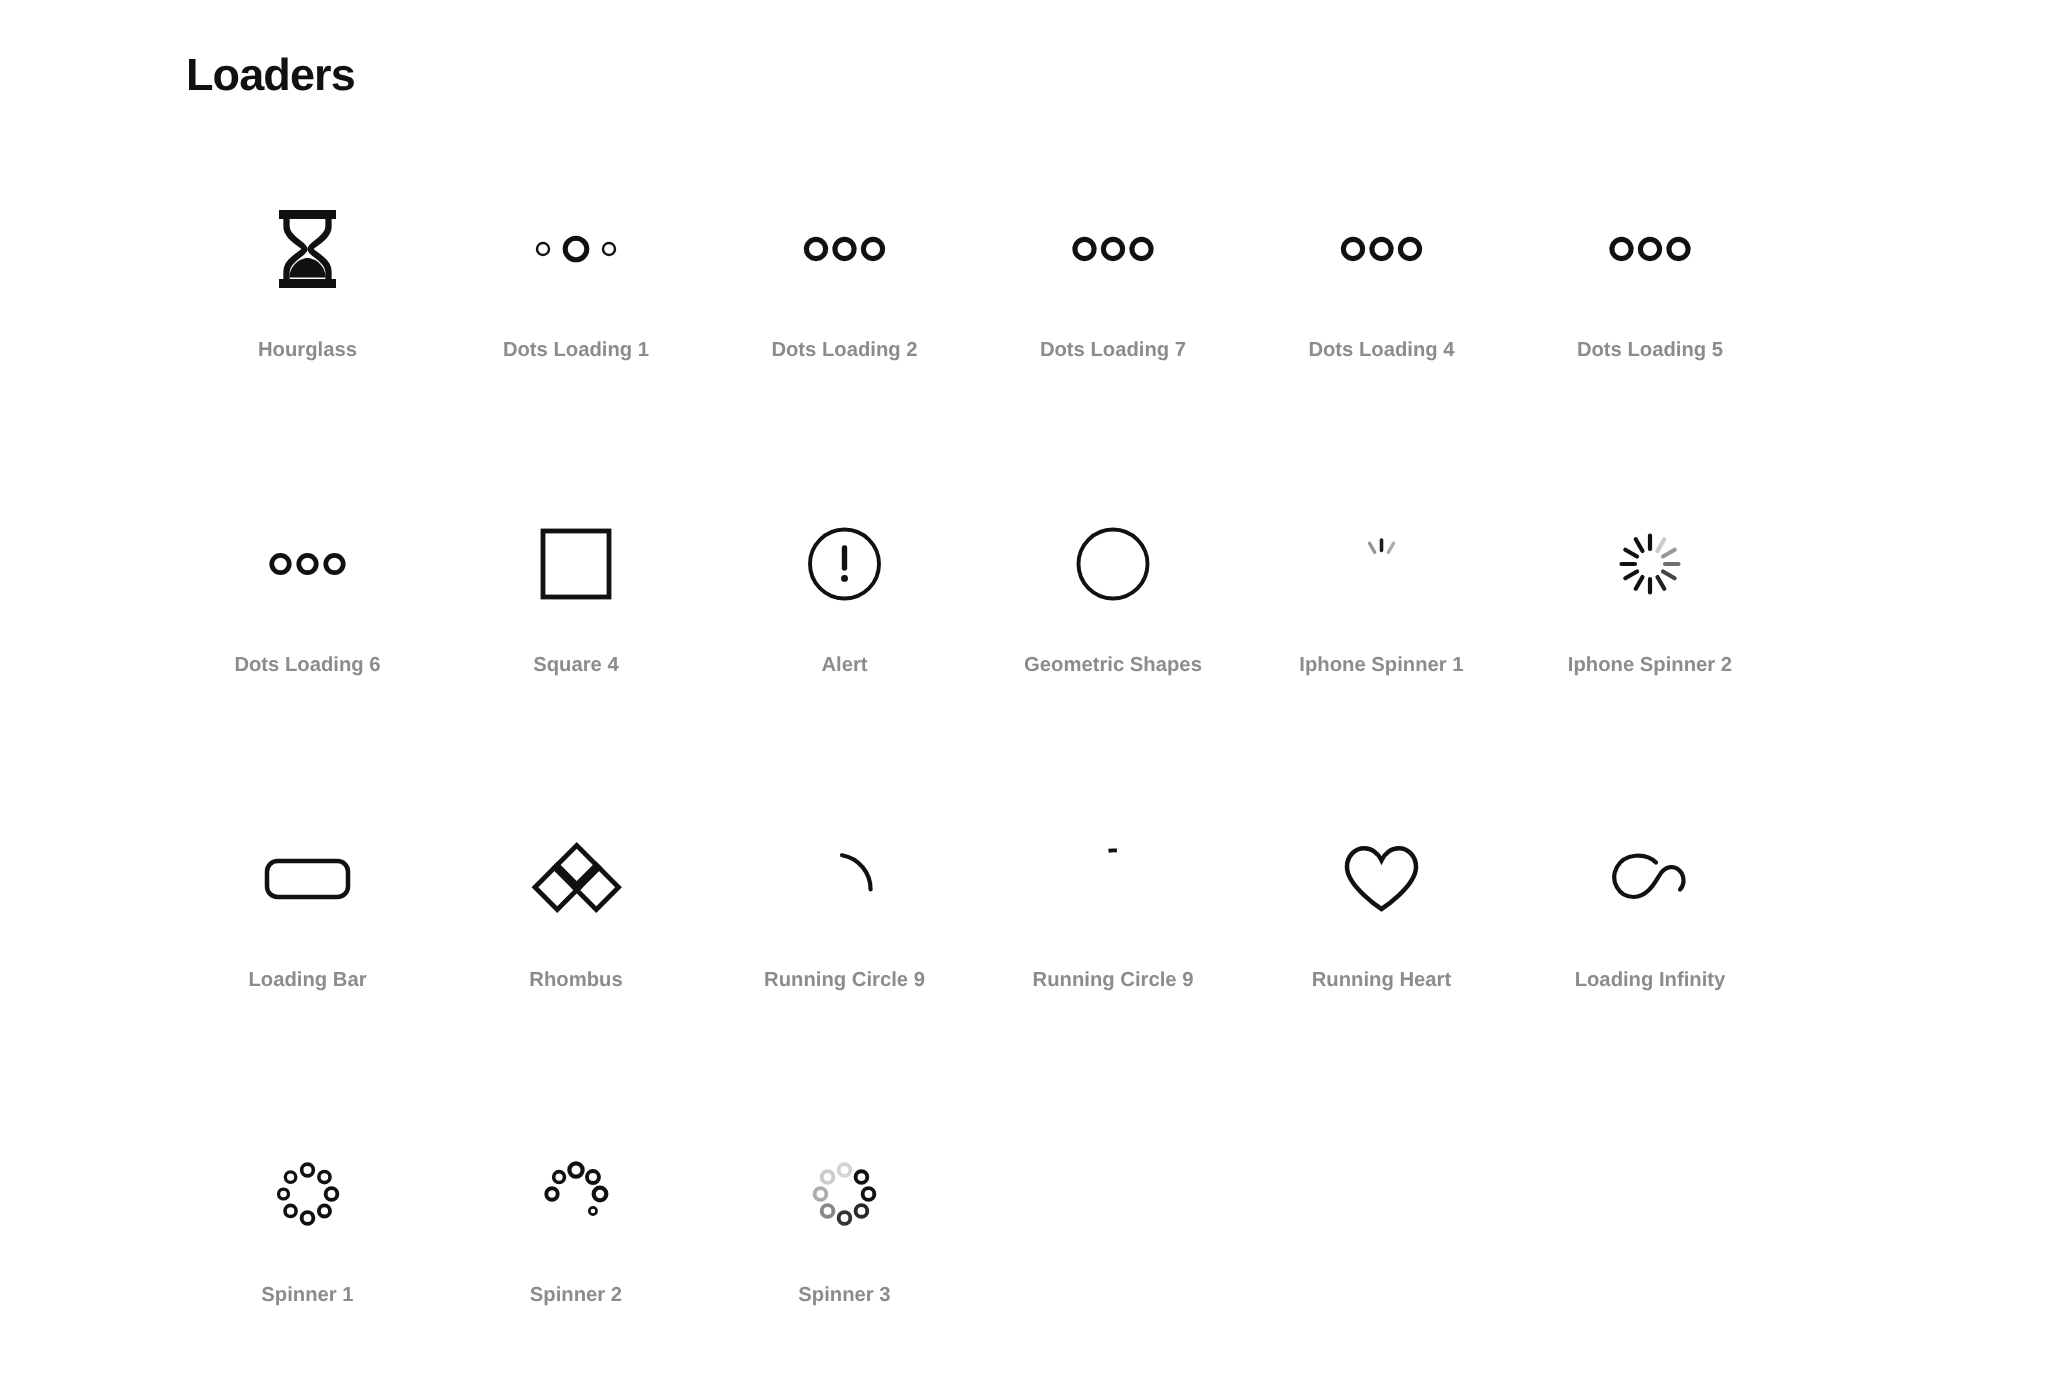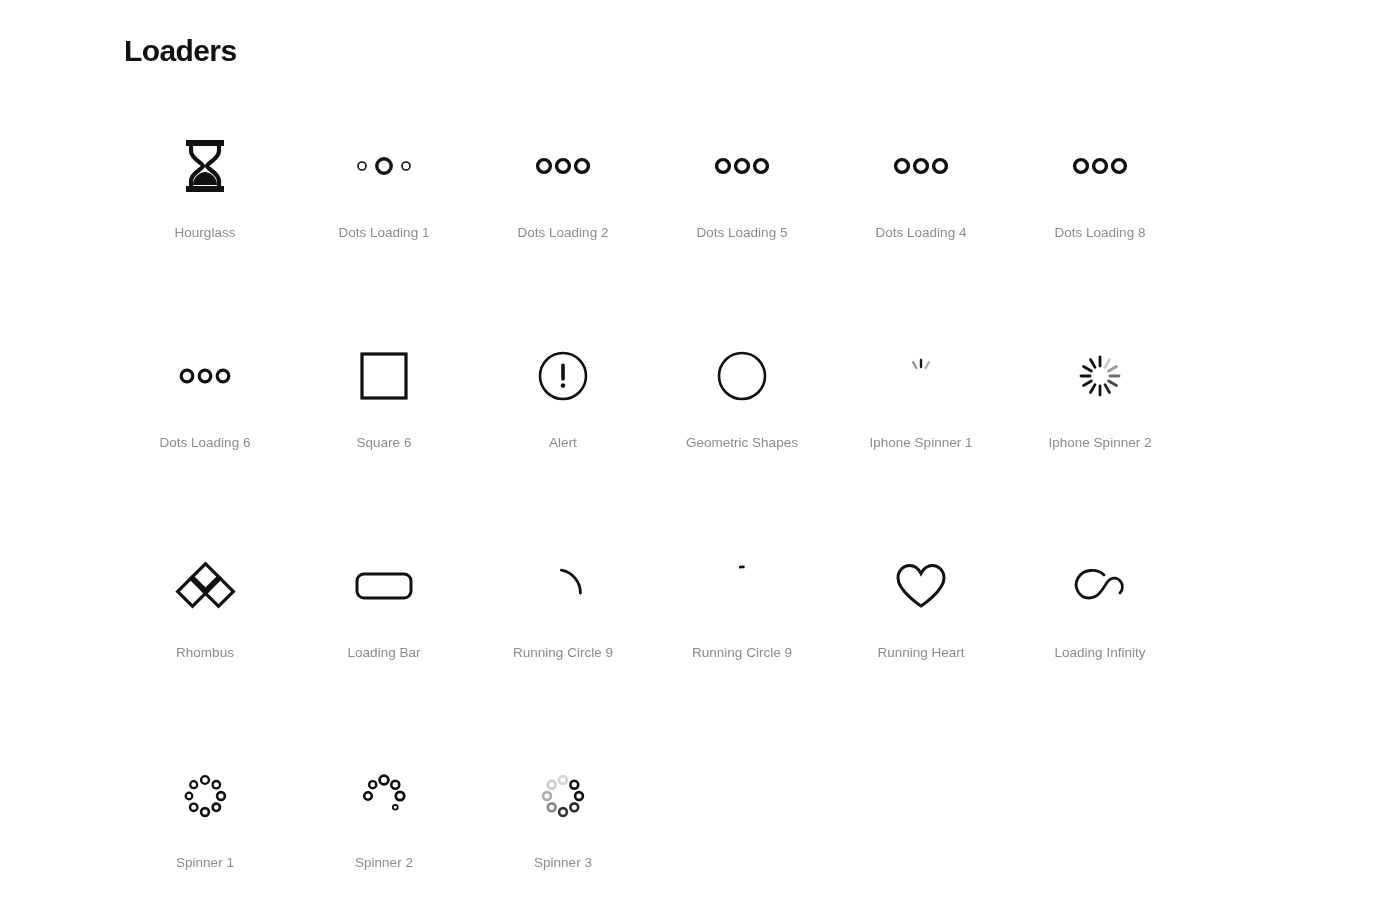--- a/index.html
+++ b/index.html
@@ -45,20 +45,21 @@
     row-gap: 0px;
   }
 
   .cell {
     width: 178px;
     height: 210px;
     display: flex;
     flex-direction: column;
     align-items: center;
     justify-content: flex-start;
+    font-weight: bold;
   }
 
   .icon-box {
     width: 110px;
     height: 96px;
     display: flex;
     align-items: center;
     justify-content: center;
     margin-top: 0px;
   }
@@ -119,21 +120,21 @@
     </div>
 
     <div class="cell">
       <div class="icon-box">
         <svg width="58" height="22" viewBox="0 0 58 22">
           <circle cx="10" cy="11" r="6.4" fill="none" stroke="#111" stroke-width="3.4"></circle>
           <circle cx="29" cy="11" r="6.4" fill="none" stroke="#111" stroke-width="3.4"></circle>
           <circle cx="48" cy="11" r="6.4" fill="none" stroke="#111" stroke-width="3.4"></circle>
         </svg>
       </div>
-      <div class="cell-label">Dots Loading 5</div>
+      <div class="cell-label">Dots Loading 7</div>
     </div>
 
     <div class="cell">
       <div class="icon-box">
         <svg width="58" height="22" viewBox="0 0 58 22">
           <circle cx="10" cy="11" r="6.4" fill="none" stroke="#111" stroke-width="3.4"></circle>
           <circle cx="29" cy="11" r="6.4" fill="none" stroke="#111" stroke-width="3.4"></circle>
           <circle cx="48" cy="11" r="6.4" fill="none" stroke="#111" stroke-width="3.4"></circle>
         </svg>
       </div>
@@ -141,41 +142,41 @@
     </div>
 
     <div class="cell">
       <div class="icon-box">
         <svg width="58" height="22" viewBox="0 0 58 22">
           <circle cx="10" cy="11" r="6.4" fill="none" stroke="#111" stroke-width="3.4"></circle>
           <circle cx="29" cy="11" r="6.4" fill="none" stroke="#111" stroke-width="3.4"></circle>
           <circle cx="48" cy="11" r="6.4" fill="none" stroke="#111" stroke-width="3.4"></circle>
         </svg>
       </div>
-      <div class="cell-label">Dots Loading 8</div>
+      <div class="cell-label">Dots Loading 5</div>
     </div>
 
     <div class="cell">
       <div class="icon-box">
         <svg width="54" height="20" viewBox="0 0 54 20">
           <circle cx="9" cy="10" r="5.8" fill="none" stroke="#111" stroke-width="3.2"></circle>
           <circle cx="27" cy="10" r="5.8" fill="none" stroke="#111" stroke-width="3.2"></circle>
           <circle cx="45" cy="10" r="5.8" fill="none" stroke="#111" stroke-width="3.2"></circle>
         </svg>
       </div>
       <div class="cell-label">Dots Loading 6</div>
     </div>
 
     <div class="cell">
       <div class="icon-box">
         <svg width="48" height="48" viewBox="0 0 48 48">
           <rect x="2" y="2" width="44" height="44" fill="none" stroke="#111" stroke-width="3.2"></rect>
         </svg>
       </div>
-      <div class="cell-label">Square 6</div>
+      <div class="cell-label">Square 4</div>
     </div>
 
 
     <div class="cell">
       <div class="icon-box">
         <svg width="50" height="50" viewBox="0 0 50 50">
           <circle cx="25" cy="25" r="23" fill="none" stroke="#111" stroke-width="2.6"></circle>
           <rect x="23.2" y="12.5" width="3.6" height="17" rx="1.6" fill="#111"></rect>
           <circle cx="25" cy="34.6" r="2.3" fill="#111"></circle>
         </svg>
@@ -223,36 +224,36 @@
             <line x1="0" y1="-19" x2="0" y2="-10" opacity="1.00" transform="rotate(300)"></line>
             <line x1="0" y1="-19" x2="0" y2="-10" opacity="1.00" transform="rotate(330)"></line>
           </g>
         </svg>
       </div>
       <div class="cell-label">Iphone Spinner 2</div>
     </div>
 
     <div class="cell">
       <div class="icon-box">
+        <svg width="58" height="28" viewBox="0 0 58 28">
+          <rect x="2" y="2" width="54" height="24" rx="7" ry="7" fill="none" stroke="#111" stroke-width="3"></rect>
+        </svg>
+      </div>
+      <div class="cell-label">Loading Bar</div>
+    </div>
+
+    <div class="cell">
+      <div class="icon-box">
         <svg width="58" height="46" viewBox="0 0 58 46">
           <rect x="19" y="5" width="21" height="21" fill="none" stroke="#111" stroke-width="3.2" transform="rotate(45 29.5 15.5)"></rect>
           <rect x="6" y="18" width="21" height="21" fill="none" stroke="#111" stroke-width="3.2" transform="rotate(45 16.5 28.5)"></rect>
           <rect x="32" y="18" width="21" height="21" fill="none" stroke="#111" stroke-width="3.2" transform="rotate(45 42.5 28.5)"></rect>
         </svg>
       </div>
       <div class="cell-label">Rhombus</div>
-    </div>
-
-    <div class="cell">
-      <div class="icon-box">
-        <svg width="58" height="28" viewBox="0 0 58 28">
-          <rect x="2" y="2" width="54" height="24" rx="7" ry="7" fill="none" stroke="#111" stroke-width="3"></rect>
-        </svg>
-      </div>
-      <div class="cell-label">Loading Bar</div>
     </div>
 
 
     <div class="cell">
       <div class="icon-box">
         <svg width="50" height="50" viewBox="0 0 50 50">
           <path d="M 11.5 16.5 A 23 23 0 0 1 41.2 15.6" fill="none" stroke="#111" stroke-width="2.8" stroke-linecap="round" transform="rotate(52 25 25)"></path>
         </svg>
       </div>
       <div class="cell-label">Running Circle 9</div>

